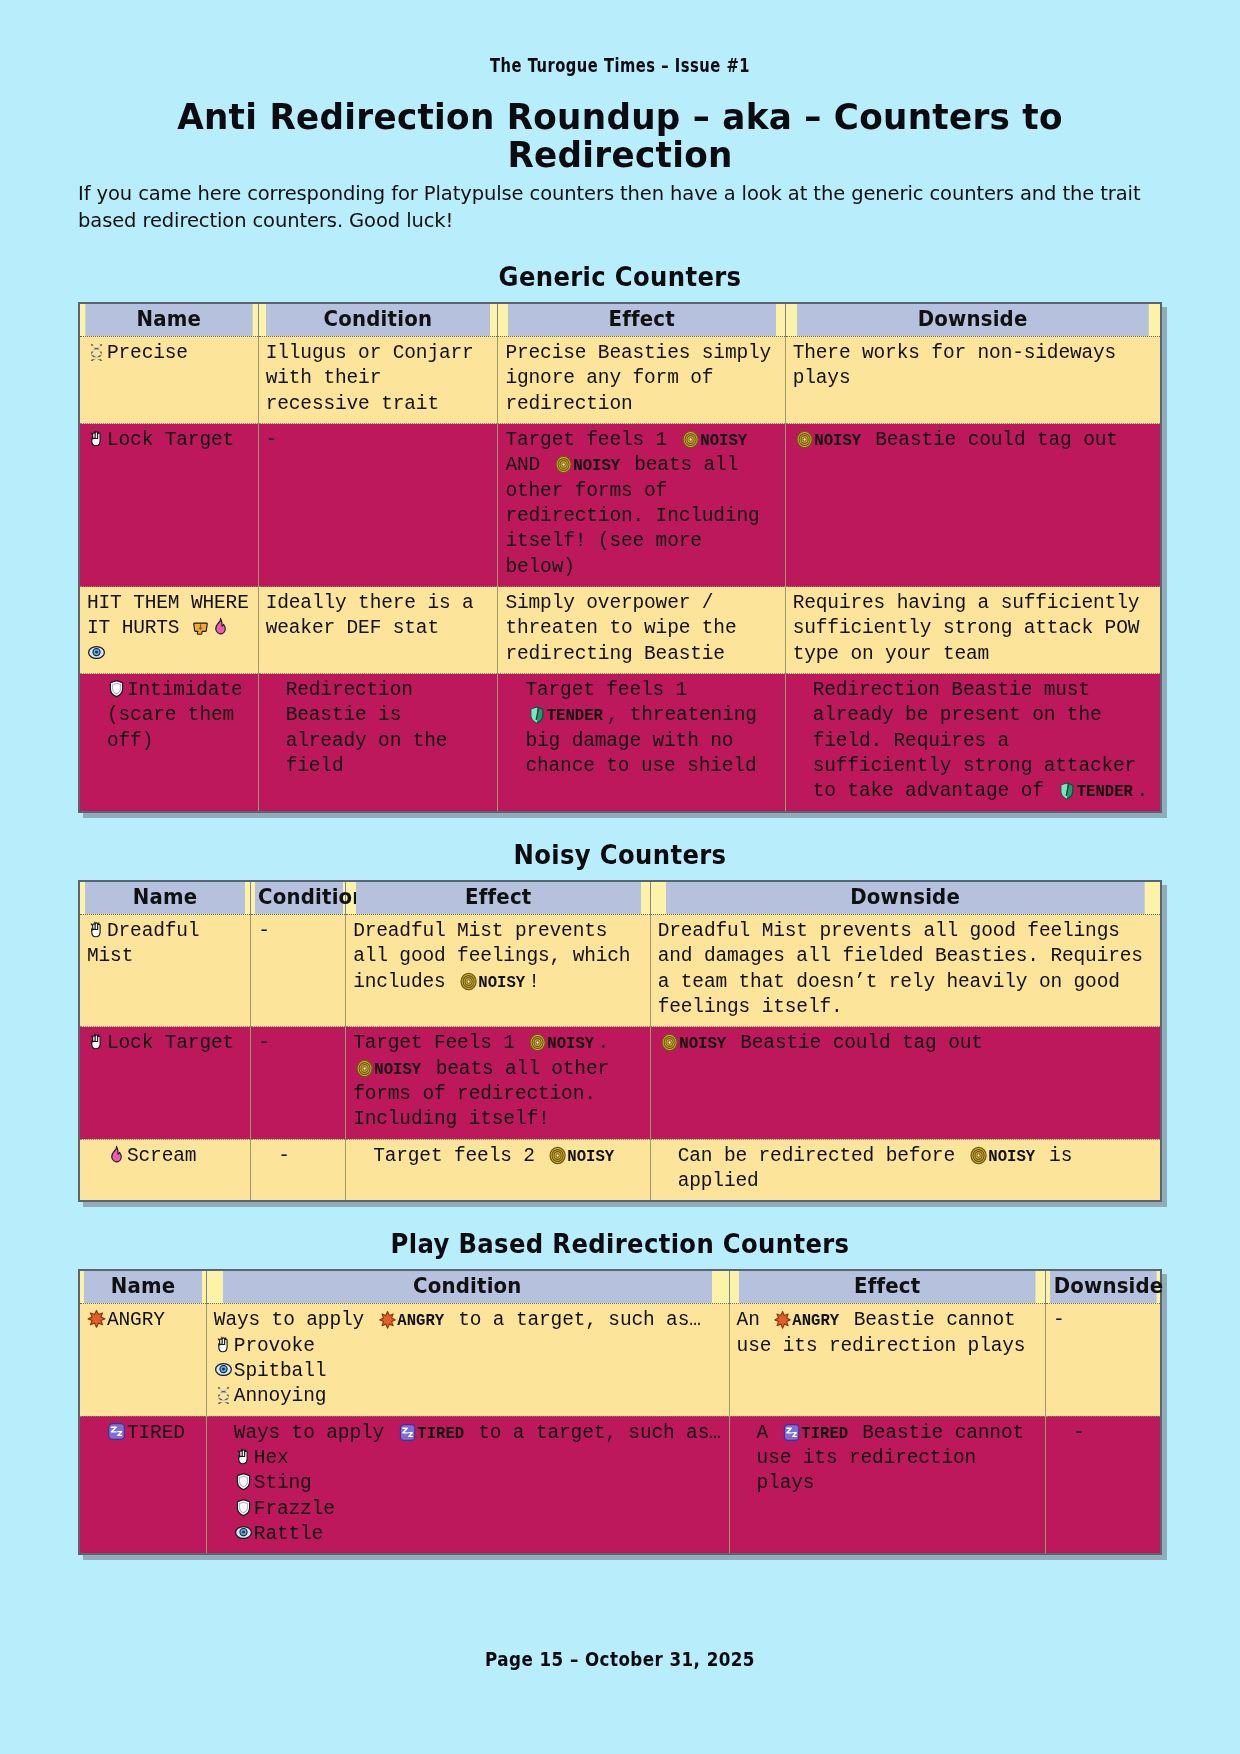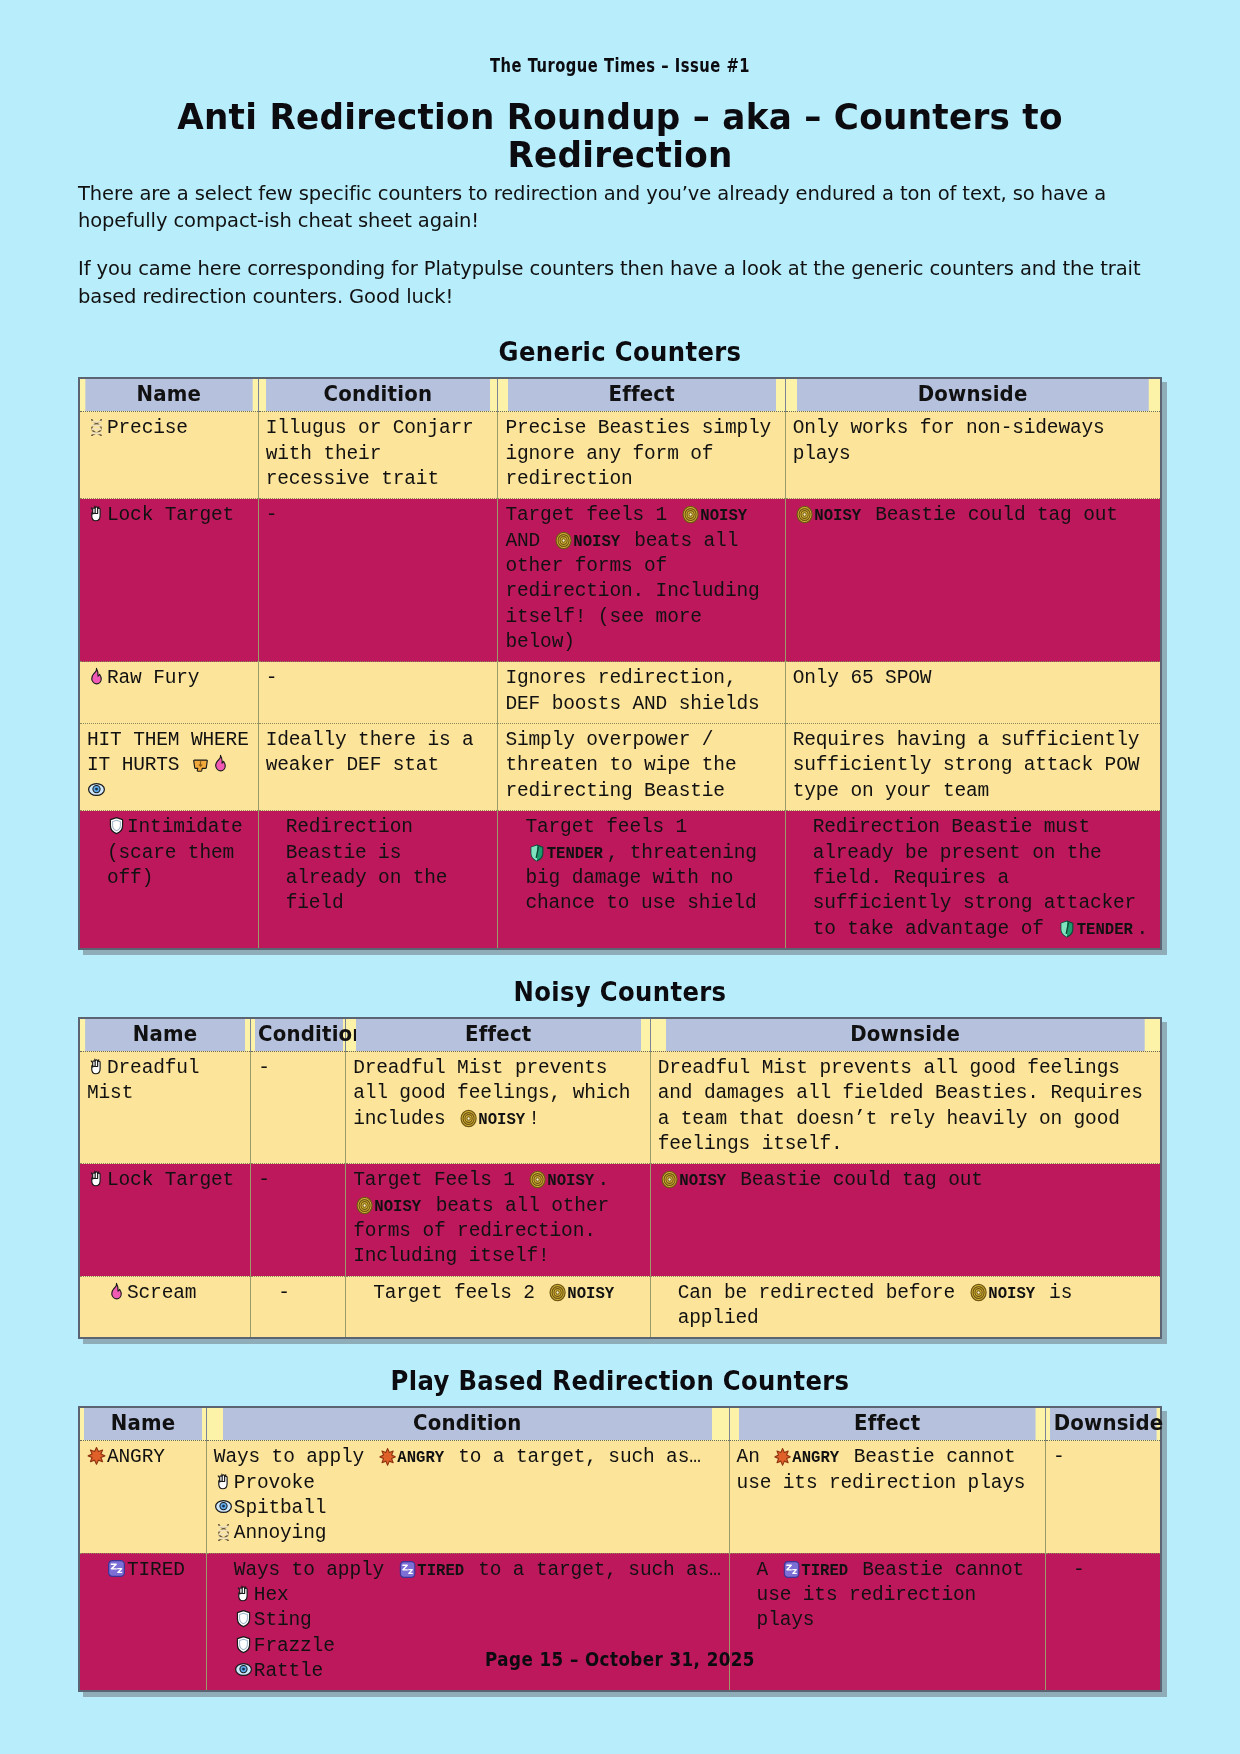--- a/index.html
+++ b/index.html
@@ -137,21 +137,20 @@
 </style>
 </head>
 <body>
 
 <div class="page">
 
   <div class="issue-header">The Turogue Times – Issue #1</div>
 
   <h1 class="doc-title">Anti Redirection Roundup – aka – Counters to Redirection</h1>
 
-  <p class="intro">There are a select few specific counters to redirection and you’ve already endured a ton of text, so have a hopefully compact-ish cheat sheet again!</p>
 
   <p class="intro"><span>If you came here corresponding for </span><span class="b">Platypulse counters</span><span> then have a look at the </span><span class="b">generic counters</span><span> and the </span><span class="b">trait based redirection counters</span><span>. Good luck!</span></p>
 
   <div id="sections-host">
       <div class="section-title">Generic Counters</div>
       <div class="tbl-wrap">
         <table>
           <colgroup>
             <col style="width:16.5%">
             <col style="width:22.2%">
@@ -168,21 +167,21 @@
           </thead>
           <tbody>
             <tr class="shade-a">
               <td><span class="ic"><svg viewBox="0 0 20 20" xmlns="http://www.w3.org/2000/svg">
                     <path d="M5 2c0 5 10 5 10 10s-10 5-10 8" fill="none" stroke="#6b5a38" stroke-width="1.6"></path>
                     <path d="M15 2c0 5-10 5-10 10s10 5 10 8" fill="none" stroke="#6b5a38" stroke-width="1.6"></path>
                     <path d="M6 5h8M5.5 9h9M5.5 13h9M6 17h8" stroke="#efe2bd" stroke-width="2.1" stroke-linecap="round"></path>
                   </svg></span>Precise</td>
               <td>Illugus or Conjarr with their recessive trait</td>
               <td>Precise Beasties simply ignore any form of redirection</td>
-              <td>Only works for non-sideways plays</td>
+              <td>There works for non-sideways plays</td>
             </tr>
             <tr class="shade-b">
               <td><span class="ic"><svg viewBox="0 0 20 20" xmlns="http://www.w3.org/2000/svg">
                     <path d="M6 11V5.3a1.3 1.3 0 0 1 2.6 0V10M8.6 10V4.4a1.3 1.3 0 0 1 2.6 0V10M11.2 10V5.6a1.3 1.3 0 0 1 2.6 0V12c0 3.4-1.8 5.6-4.6 5.6C6.6 17.6 5 15.6 5 12.6V10.2c0-1.6 1-2 1-0.6z" fill="#ffffff" stroke="#1a1a1a" stroke-width="1.25" stroke-linejoin="round"></path>
                     <path d="M4.4 4.1l1 1.3M8.2 2.2l.2 1.5M12.4 2.9l-.5 1.4" stroke="#1a1a1a" stroke-width="1.1" stroke-linecap="round"></path>
                   </svg></span>Lock Target</td>
               <td>-</td>
               <td>Target feels 1 <span class="badge"><span class="ic"><svg viewBox="0 0 20 20" xmlns="http://www.w3.org/2000/svg">
                       <circle cx="10" cy="10" r="8.6" fill="#d9b63a" stroke="#6e5612" stroke-width="1.4"></circle>
                       <circle cx="10" cy="10" r="6.3" fill="none" stroke="#6e5612" stroke-width="1.3"></circle>
@@ -193,28 +192,20 @@
                       <circle cx="10" cy="10" r="6.3" fill="none" stroke="#6e5612" stroke-width="1.3"></circle>
                       <circle cx="10" cy="10" r="4.1" fill="none" stroke="#6e5612" stroke-width="1.3"></circle>
                       <circle cx="10" cy="10" r="1.9" fill="#fdf3c0" stroke="#6e5612" stroke-width="1.1"></circle>
                     </svg></span>NOISY</span> beats all other forms of redirection. Including itself! (see more below)</td>
               <td><span class="badge"><span class="ic"><svg viewBox="0 0 20 20" xmlns="http://www.w3.org/2000/svg">
                       <circle cx="10" cy="10" r="8.6" fill="#d9b63a" stroke="#6e5612" stroke-width="1.4"></circle>
                       <circle cx="10" cy="10" r="6.3" fill="none" stroke="#6e5612" stroke-width="1.3"></circle>
                       <circle cx="10" cy="10" r="4.1" fill="none" stroke="#6e5612" stroke-width="1.3"></circle>
                       <circle cx="10" cy="10" r="1.9" fill="#fdf3c0" stroke="#6e5612" stroke-width="1.1"></circle>
                     </svg></span>NOISY</span> Beastie could tag out</td>
-            </tr>
-            <tr class="shade-a">
-              <td><span class="ic"><svg viewBox="0 0 20 20" xmlns="http://www.w3.org/2000/svg">
-                    <path d="M10 1.5c.6 3-1.4 4-2.6 5.3C5.8 8.6 4.6 10.4 5 12.7c.5 3 3 5 5.2 5 2.6 0 4.8-2.2 4.8-5.3 0-2.2-1-3.3-1.8-4.6-.4 1.1-1 1.6-1.6 1.8.5-2.9-.3-5.7-1.6-8.1z" fill="#f05ab4" stroke="#1a1a1a" stroke-width="1.2" stroke-linejoin="round"></path>
-                  </svg></span>Raw Fury</td>
-              <td>-</td>
-              <td>Ignores redirection, DEF boosts AND shields</td>
-              <td>Only 65 SPOW</td>
             </tr>
             <tr class="shade-a">
               <td>HIT THEM WHERE IT HURTS <span class="ic"><svg viewBox="0 0 20 20" xmlns="http://www.w3.org/2000/svg">
                     <path d="M3.6 6.4h12.8c.5 0 .8.4.7.9l-1 7c-.1.5-.5.8-1 .8h-3.3l-.5 2.4c-.1.4-.4.6-.8.6H7.3c-.5 0-.8-.4-.7-.9l.5-2.1H4.9c-.5 0-.9-.4-1-.8l-1-7c-.1-.5.2-.9.7-.9z" fill="#f2a93b" stroke="#1a1a1a" stroke-width="1.2" stroke-linejoin="round"></path>
                     <path d="M10 8v4.6M8.6 11.4L10 12.9l1.4-1.5" fill="none" stroke="#8a5a14" stroke-width="1.2" stroke-linecap="round"></path>
                   </svg></span><span class="ic"><svg viewBox="0 0 20 20" xmlns="http://www.w3.org/2000/svg">
                     <path d="M10 1.5c.6 3-1.4 4-2.6 5.3C5.8 8.6 4.6 10.4 5 12.7c.5 3 3 5 5.2 5 2.6 0 4.8-2.2 4.8-5.3 0-2.2-1-3.3-1.8-4.6-.4 1.1-1 1.6-1.6 1.8.5-2.9-.3-5.7-1.6-8.1z" fill="#f05ab4" stroke="#1a1a1a" stroke-width="1.2" stroke-linejoin="round"></path>
                   </svg></span><span class="ic"><svg viewBox="0 0 20 20" xmlns="http://www.w3.org/2000/svg">
                     <ellipse cx="10" cy="10" rx="8.3" ry="6.2" fill="#cfe8fb" stroke="#1a1a1a" stroke-width="1.3"></ellipse>
                     <circle cx="10" cy="9.6" r="3.8" fill="#5fa8e8" stroke="#1a1a1a" stroke-width="1.1"></circle>

